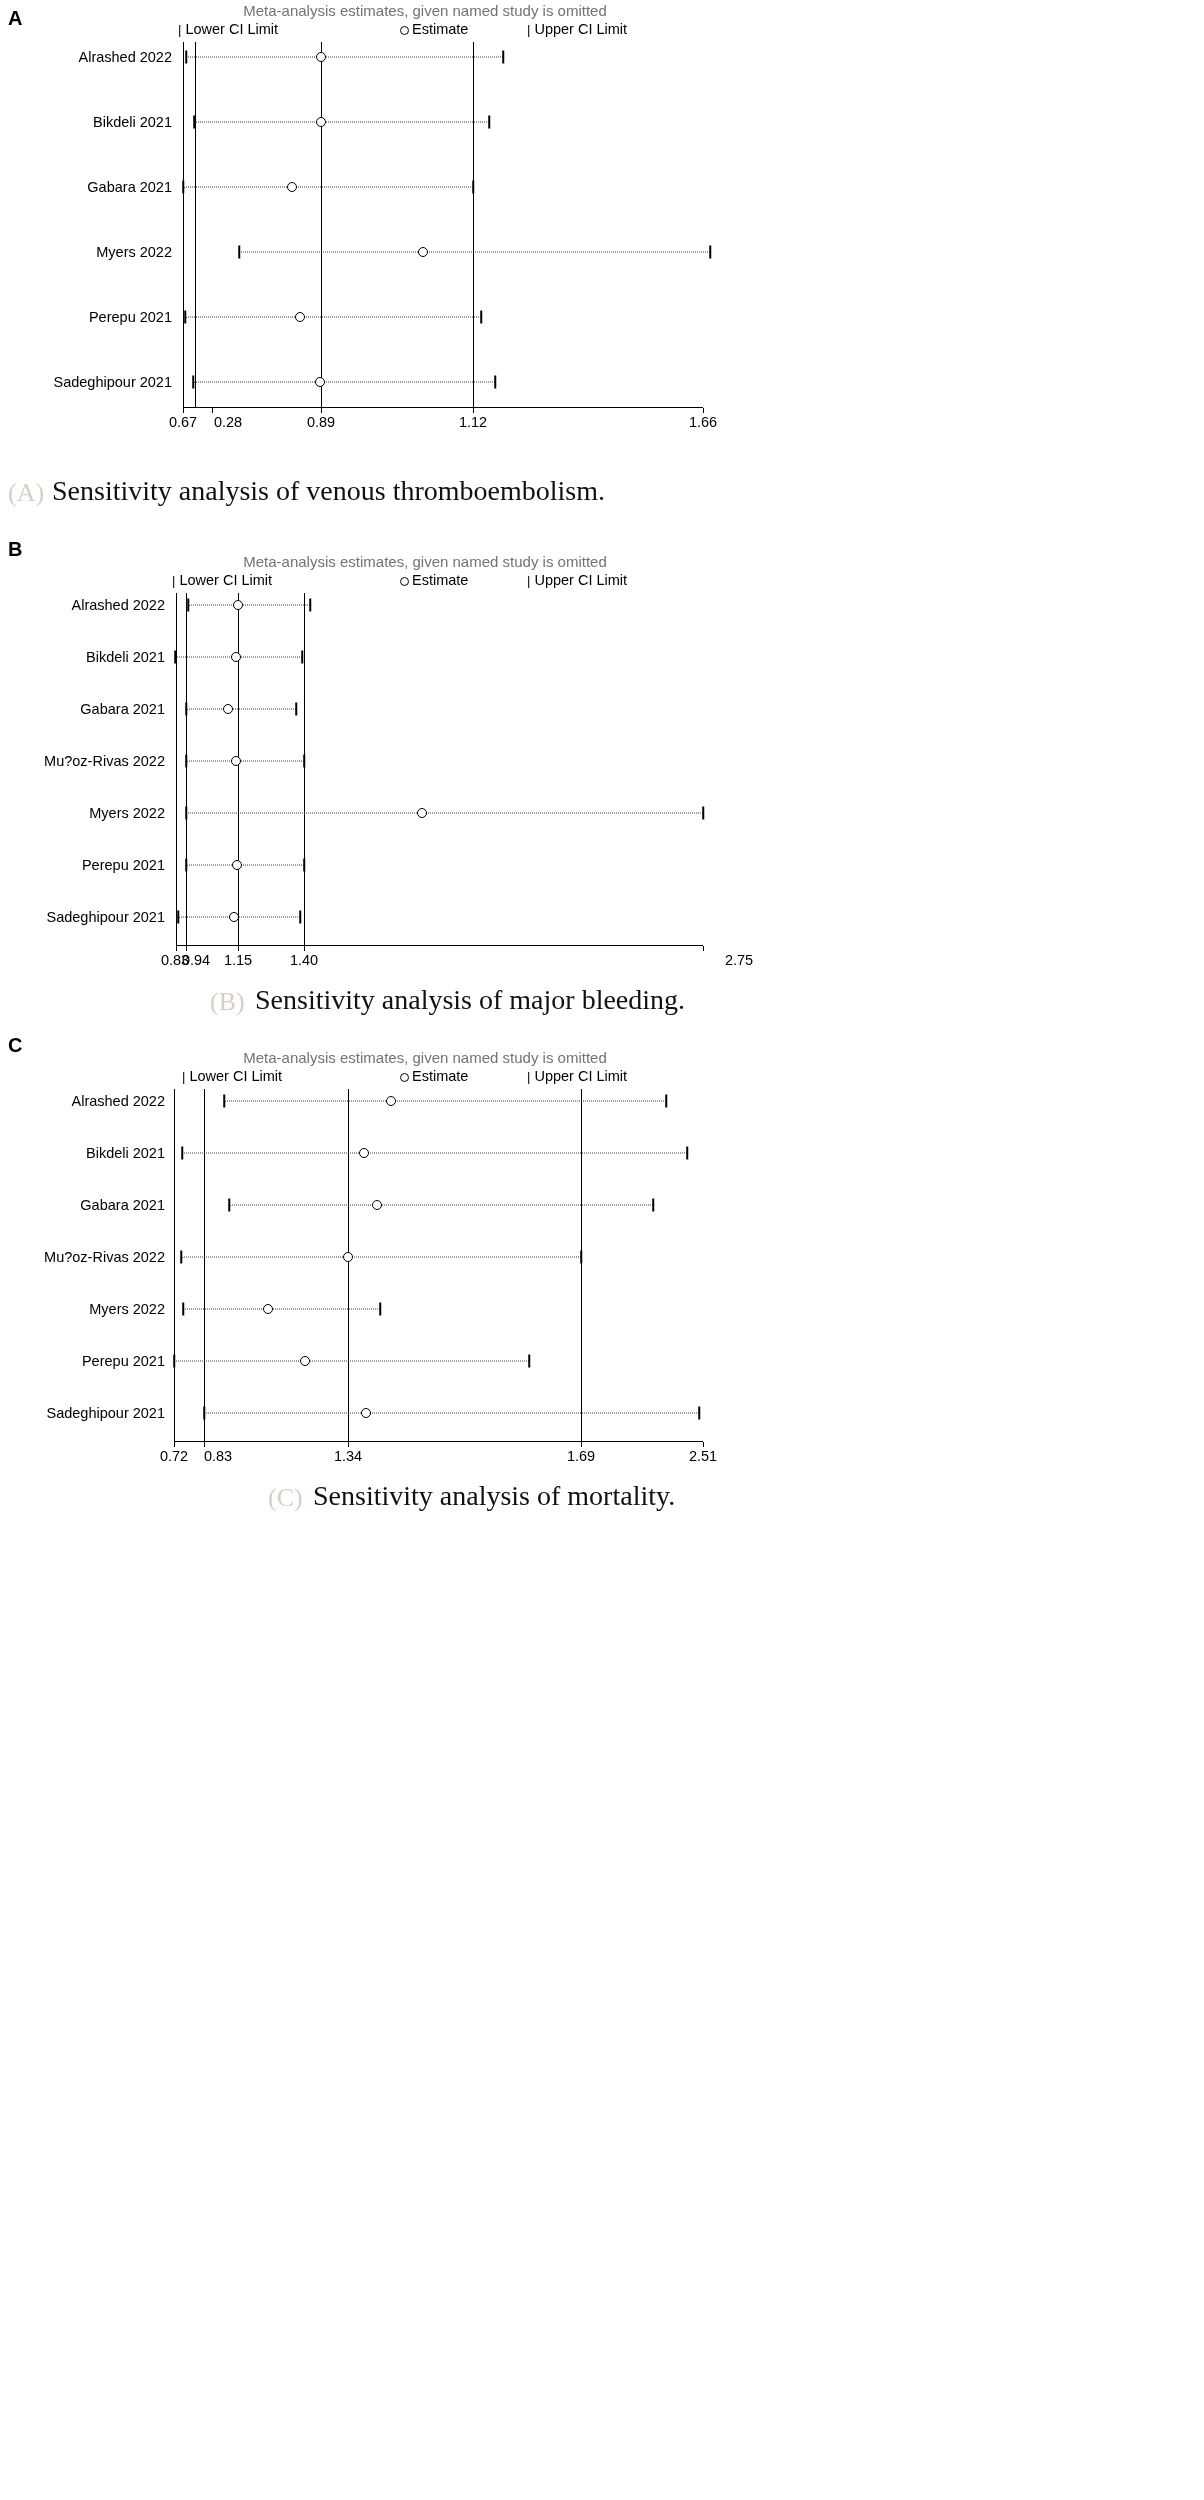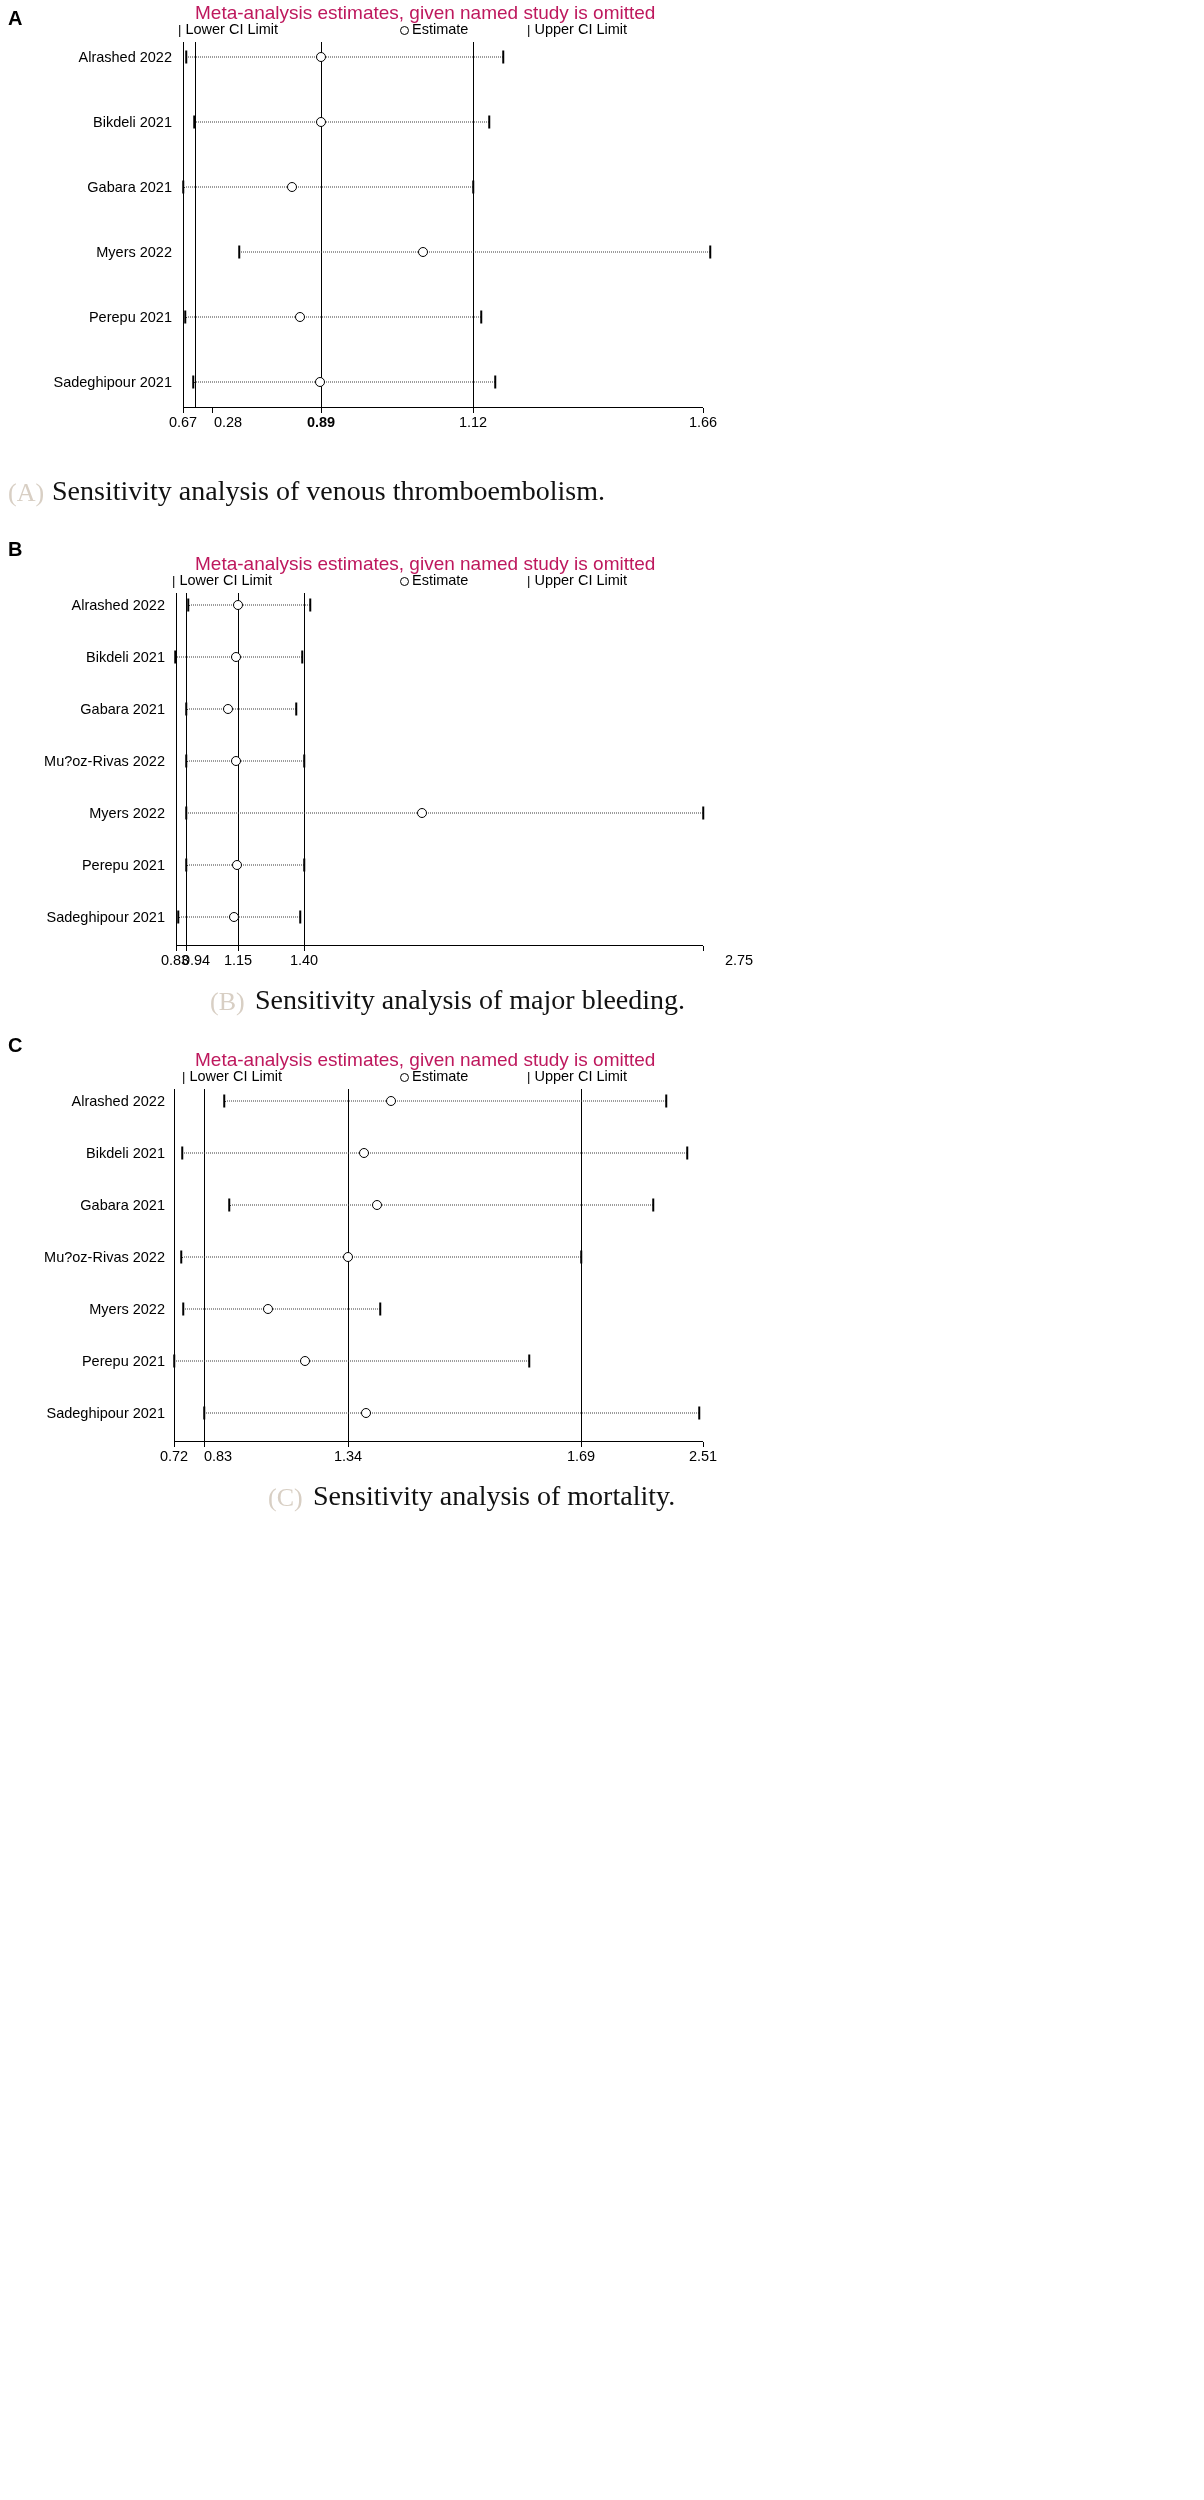--- a/index.html
+++ b/index.html
@@ -25,23 +25,24 @@
     position: absolute;
     font-family: "Liberation Sans", sans-serif;
     font-weight: bold;
     font-size: 20px;
     color: #000;
     line-height: 1;
   }
 
   .plot-title {
     position: absolute;
-    font-size: 19px;
-    white-space: nowrap;
-    color: #be185d;
+    font-size: 15px;
+    text-align: center;
+    white-space: nowrap;
+    color: #737373;
   }
 
   .legend {
     position: absolute;
     font-size: 14.5px;
     white-space: nowrap;
     color: #000;
   }
   .legend .glyph-bar {
     font-size: 13px;
@@ -208,21 +209,21 @@
     <div class="marker" style="left:320px; top:340px;"></div>
 
     <div class="tick" style="left:183px; top:366px;"></div>
     <div class="tick" style="left:212px; top:366px;"></div>
     <div class="tick" style="left:321px; top:366px;"></div>
     <div class="tick" style="left:473px; top:366px;"></div>
     <div class="tick" style="left:703px; top:366px;"></div>
 
     <div class="ticklabel" style="left:183px; top:372px;">0.67</div>
     <div class="ticklabel" style="left:228px; top:372px;">0.28</div>
-    <div class="ticklabel" style="left:321px; top:372px;font-weight:bold;">0.89</div>
+    <div class="ticklabel" style="left:321px; top:372px;">0.89</div>
     <div class="ticklabel" style="left:473px; top:372px;">1.12</div>
     <div class="ticklabel" style="left:703px; top:372px;">1.66</div>
   </div>
 
   <div class="caption-ghost" style="left:8px; top:478px;">(A)</div>
   <div class="caption" style="left:52px; top:475px;">Sensitivity analysis of venous thromboembolism.</div>
 </div>
 
 <div class="panel" style="position:absolute; left:0; top:537px; width:1204px; height:520px;">
 

